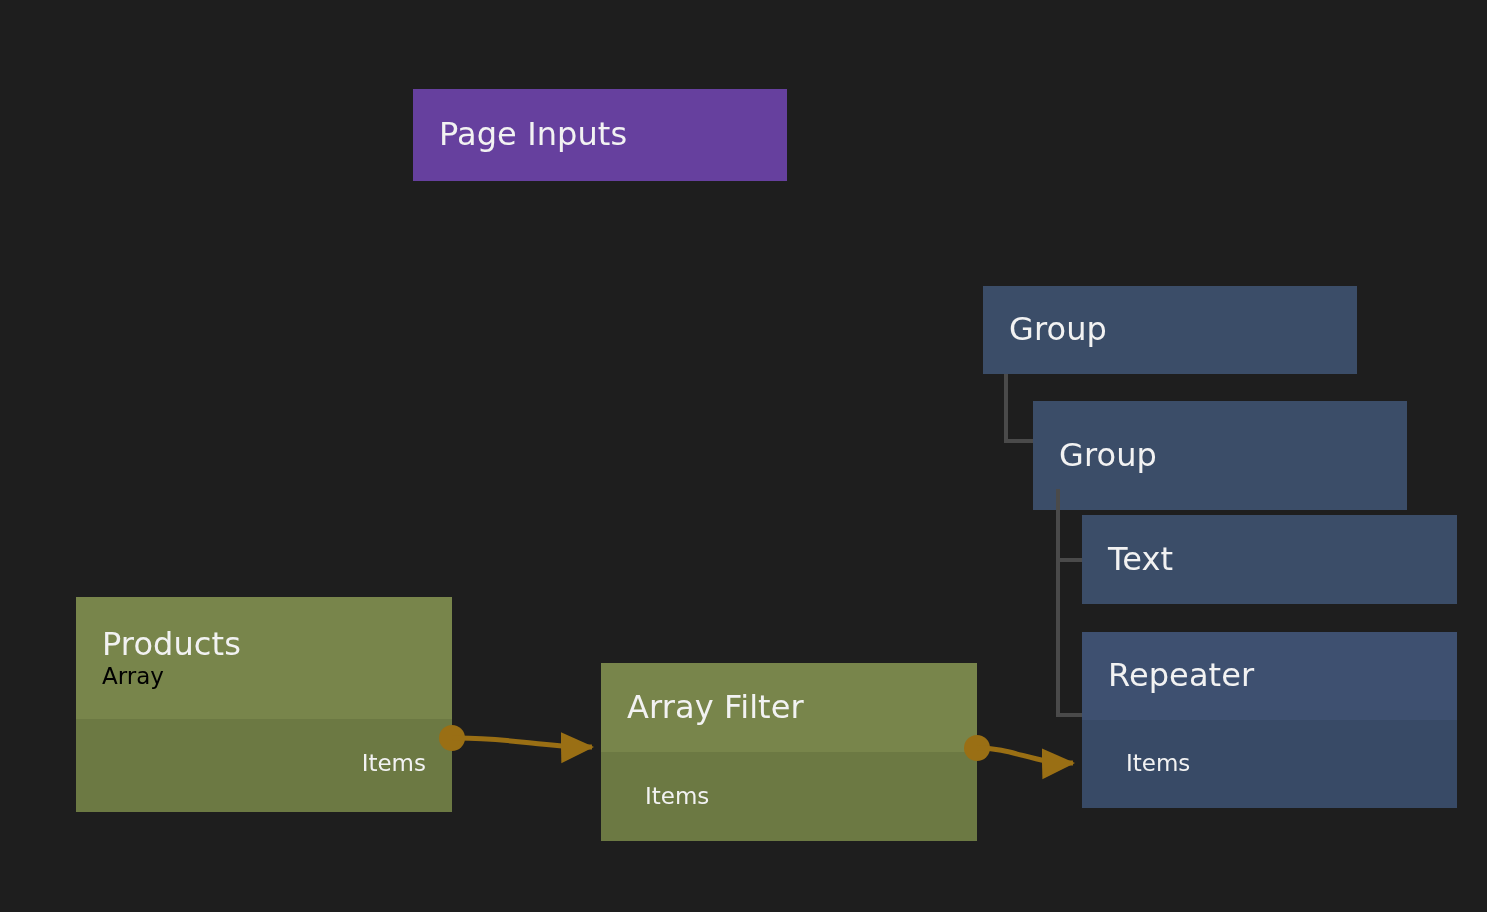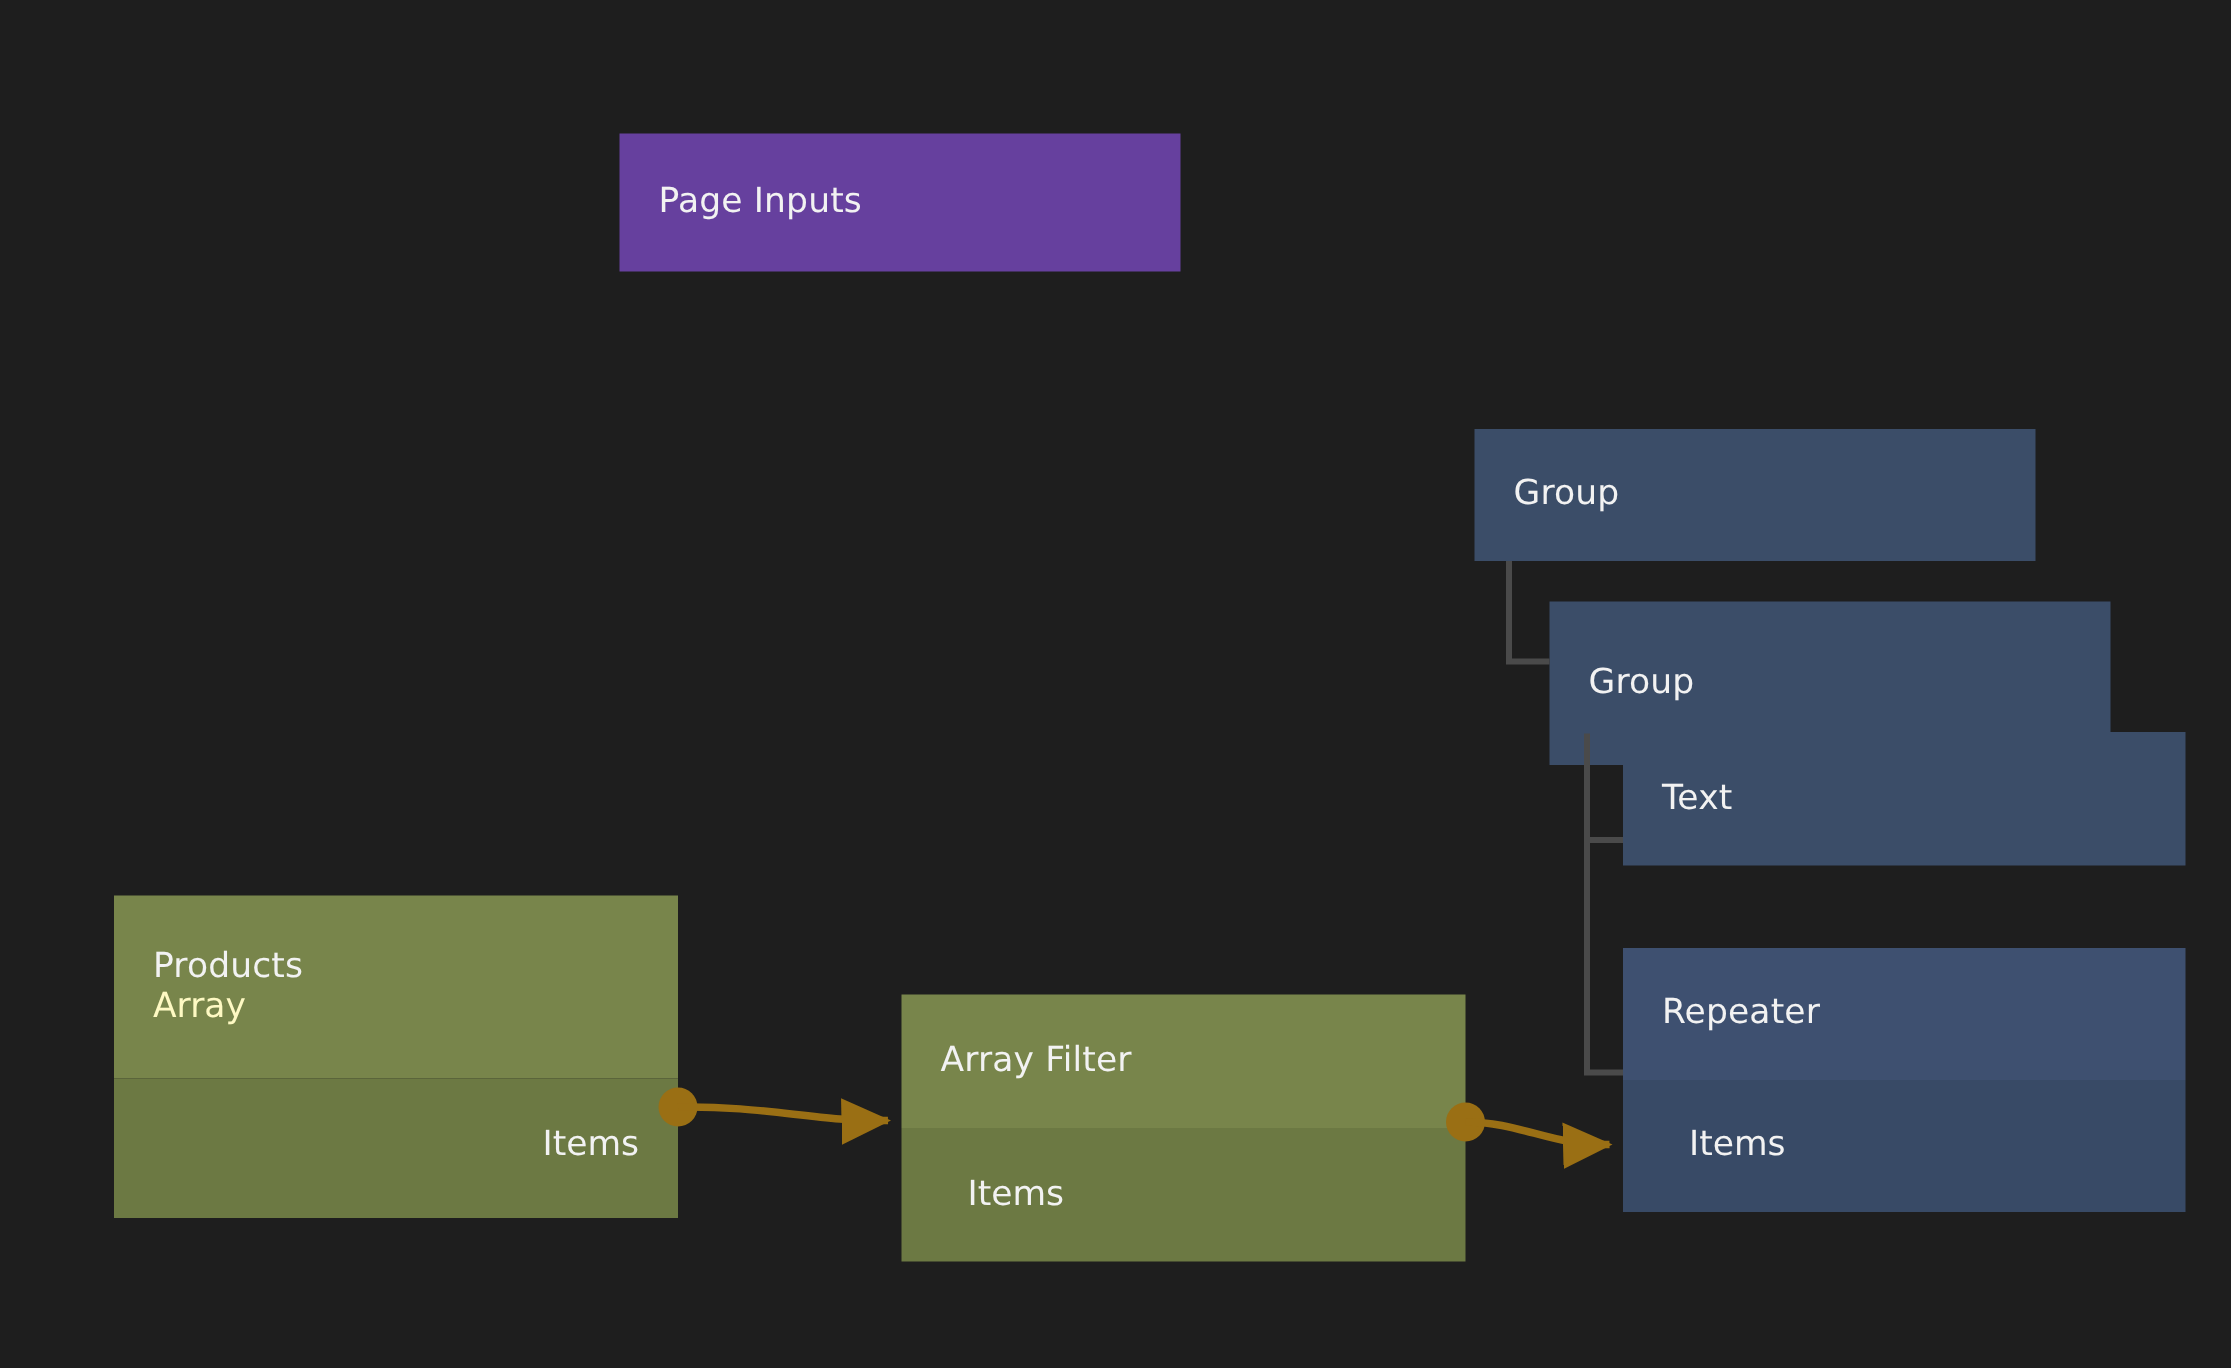--- a/index.html
+++ b/index.html
@@ -24,29 +24,29 @@
     overflow: visible;
   }
   .node-header {
     box-sizing: border-box;
     display: flex;
     flex-direction: column;
     justify-content: center;
     padding: 0 26px;
   }
   .node-title {
-    font-size: 23px;
+    font-size: 32px;
     color: #f2f2f2;
     line-height: 1.18;
     letter-spacing: 0.1px;
     white-space: nowrap;
   }
   .node-subtitle {
     font-size: 23px;
-    color: #fef9c3;
+    color: #000000;
     line-height: 1.18;
     white-space: nowrap;
   }
   .node-body {
     box-sizing: border-box;
     position: relative;
   }
 
   
   .port-row {
@@ -143,21 +143,21 @@
       <div class="node-title">Group</div>
     </div>
   </div>
 
   <div class="node node--blue node--flat" style="left:1033px; top:401px; width:374px; height:88px;">
     <div class="node-header" style="height:109px;justify-content:center;">
       <div class="node-title">Group</div>
     </div>
   </div>
 
-  <div class="node node--blue node--flat" style="left:1082px; top:488px; width:375px; height:89px;">
+  <div class="node node--blue node--flat" style="left:1082px; top:515px; width:375px; height:89px;">
     <div class="node-header" style="height:89px;">
       <div class="node-title">Text</div>
     </div>
   </div>
 
   <div class="node node--blue" style="left:1082px; top:632px; width:375px; height:176px;">
     <div class="node-header" style="height:88px;">
       <div class="node-title">Repeater</div>
     </div>
     <div class="node-body" style="height:88px;">

